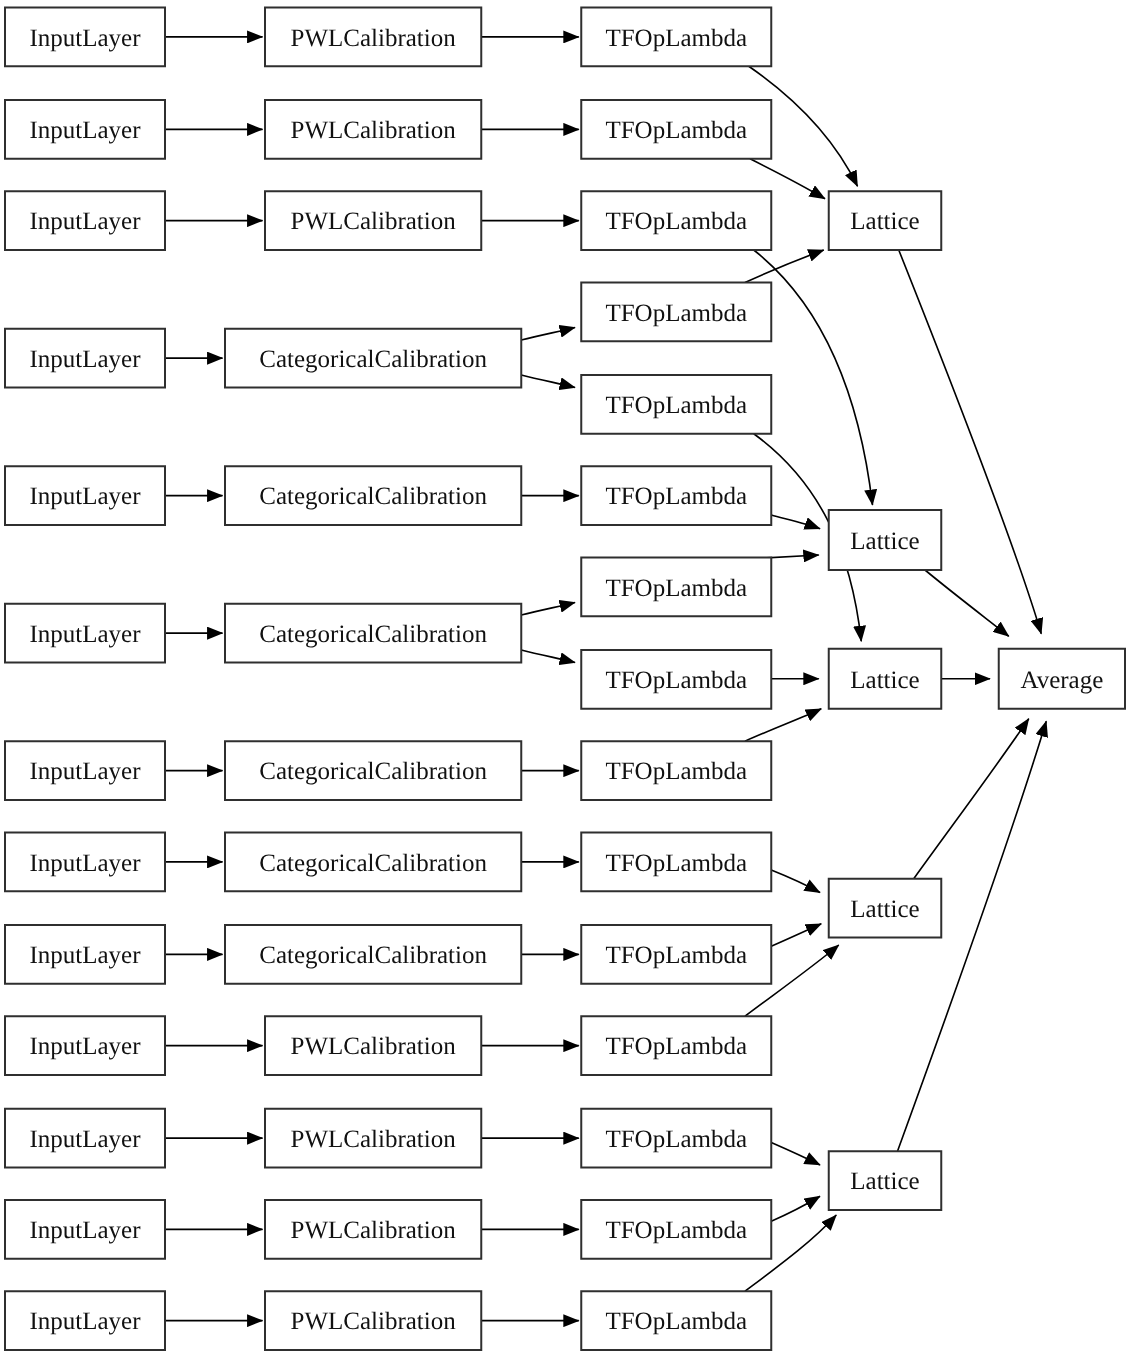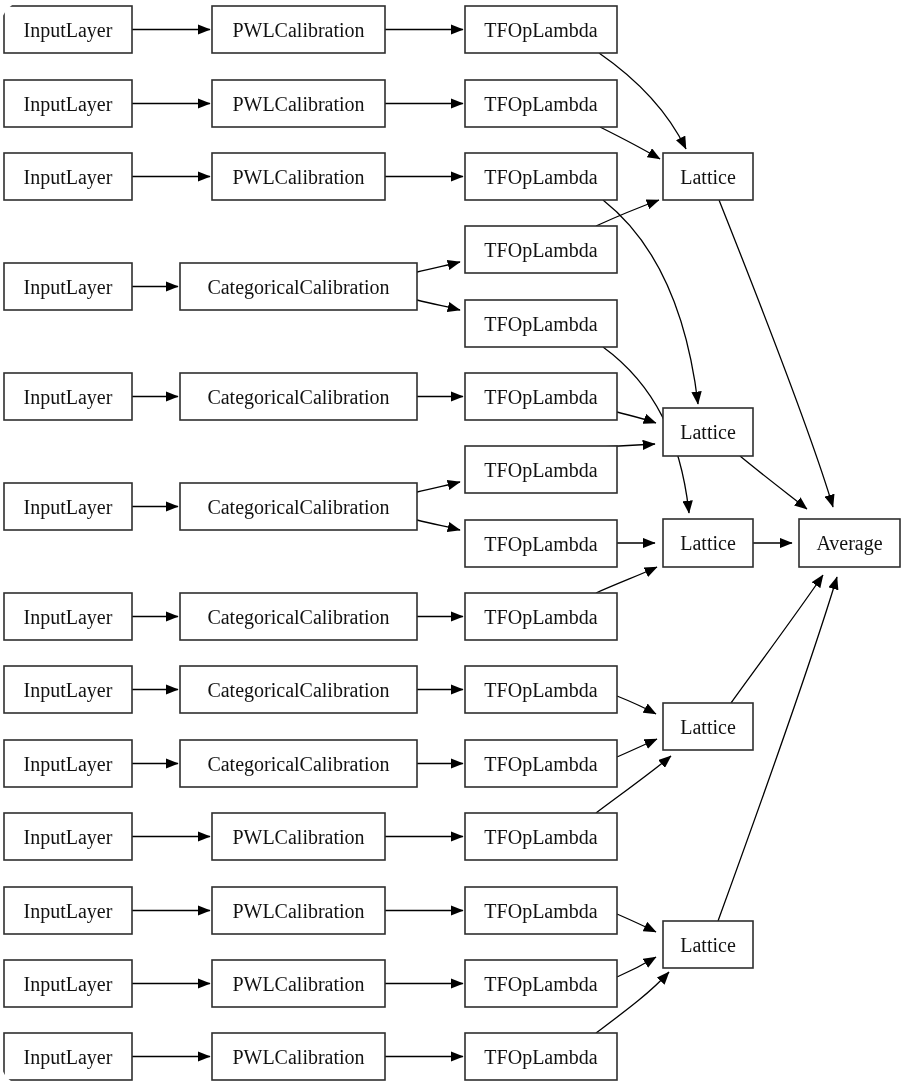--- a/index.html
+++ b/index.html
@@ -6,21 +6,20 @@
     margin: 0;
     padding: 0;
     background: #ffffff;
   }
   .canvas {
     position: relative;
     width: 905px;
     height: 1087px;
     background: #ffffff;
     overflow: hidden;
-    border-radius: 28px;
   }
   svg text {
     font-family: "Liberation Serif", "DejaVu Serif", serif;
     font-size: 20px;
     fill: #111111;
   }
   svg rect.node-box {
     fill: #ffffff;
     stroke: #2f2f2f;
     stroke-width: 1.6;

